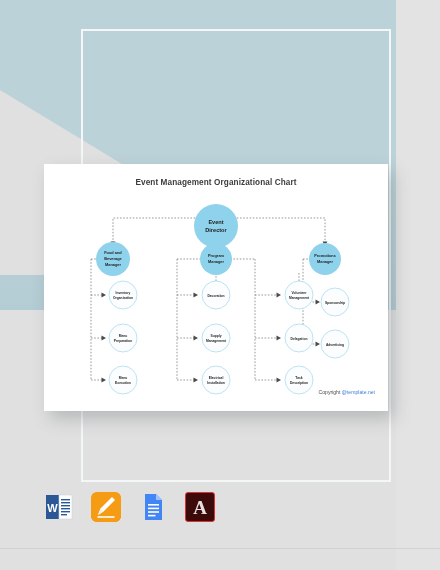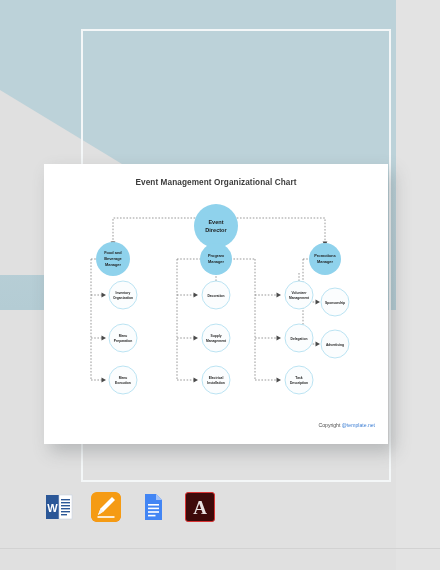--- a/index.html
+++ b/index.html
@@ -34,21 +34,21 @@
     position:absolute;right:0;top:0;width:44px;height:570px;
     background:#e3e3e3;
   }
   #bg-right-blue{
     position:absolute;right:0;top:0;width:44px;height:310px;
     background:#cddde2;
   }
 
   
   #doc-card{
-    position:absolute;left:44px;top:164px;width:344px;height:280px;
+    position:absolute;left:44px;top:164px;width:344px;height:247px;
     background:#ffffff;
     box-shadow:6px 8px 16px rgba(90,95,100,.30);
   }
   #chart-title{
     position:absolute;left:0;top:14px;width:344px;text-align:center;
     font-size:8.2px;font-weight:bold;color:#3c3c3c;letter-spacing:.1px;
   }
   #copyright{
     position:absolute;right:13px;bottom:16px;
     font-size:5.1px;color:#4a4a4a;white-space:nowrap;

